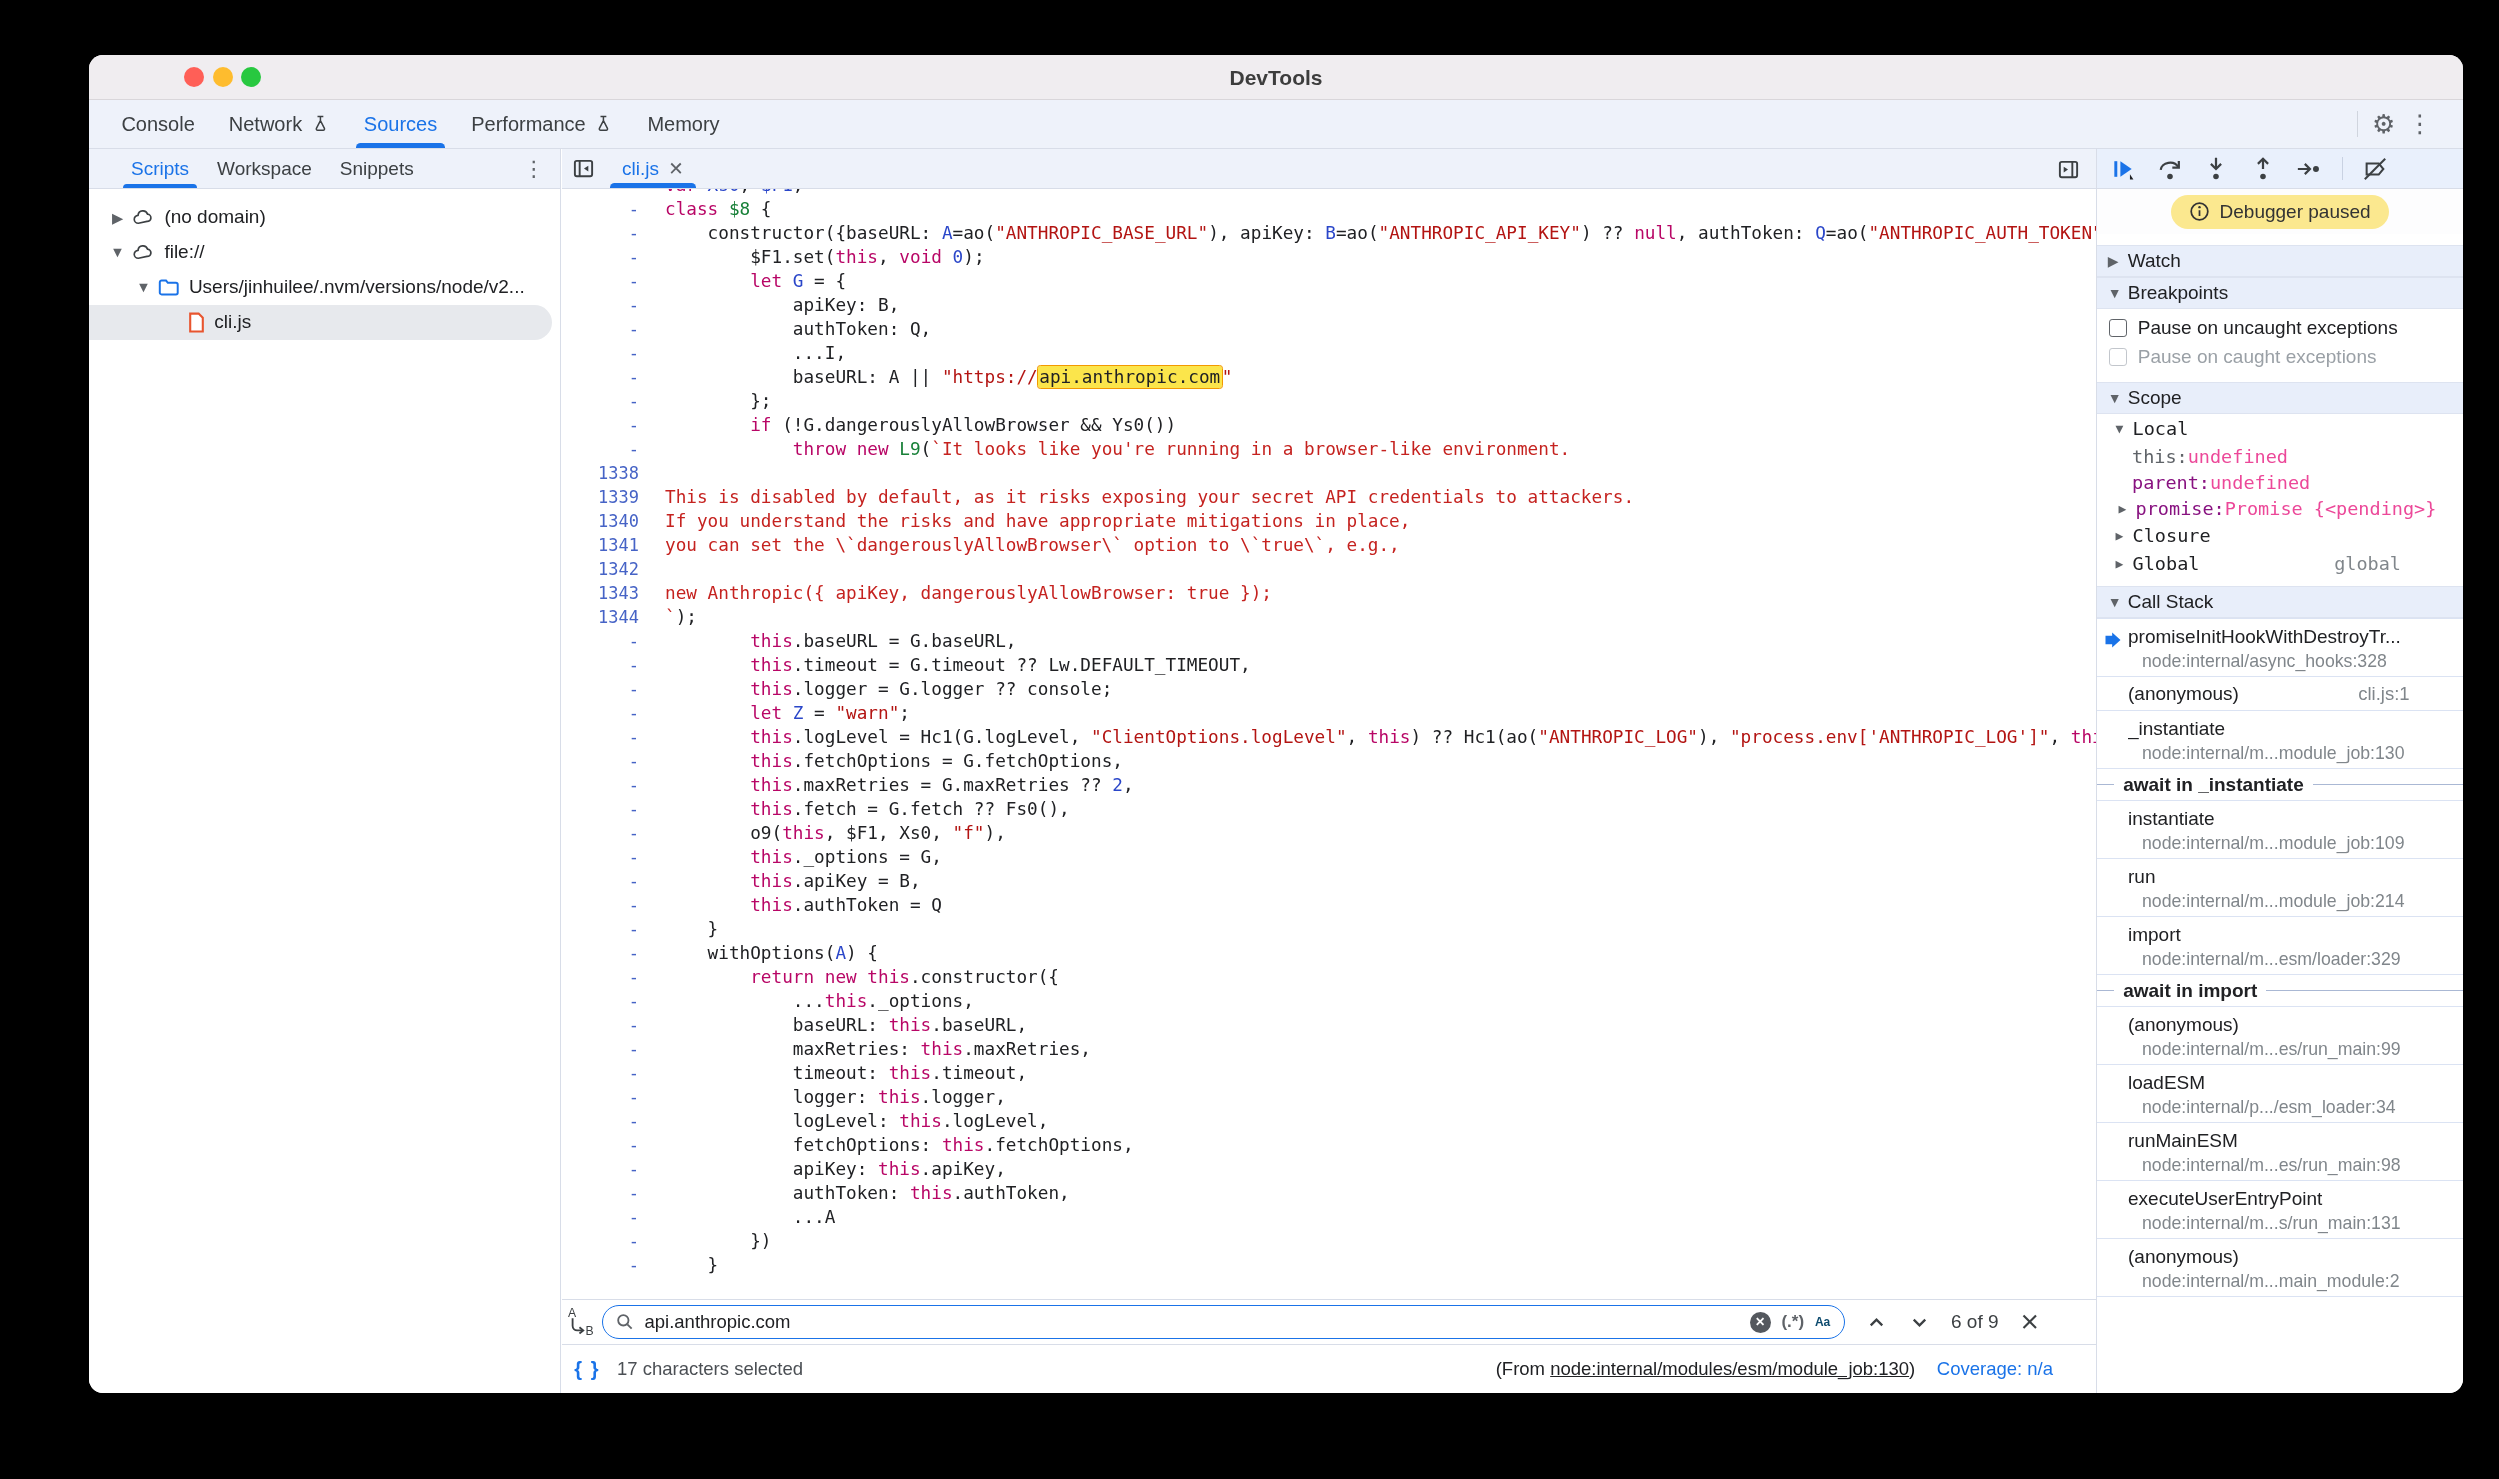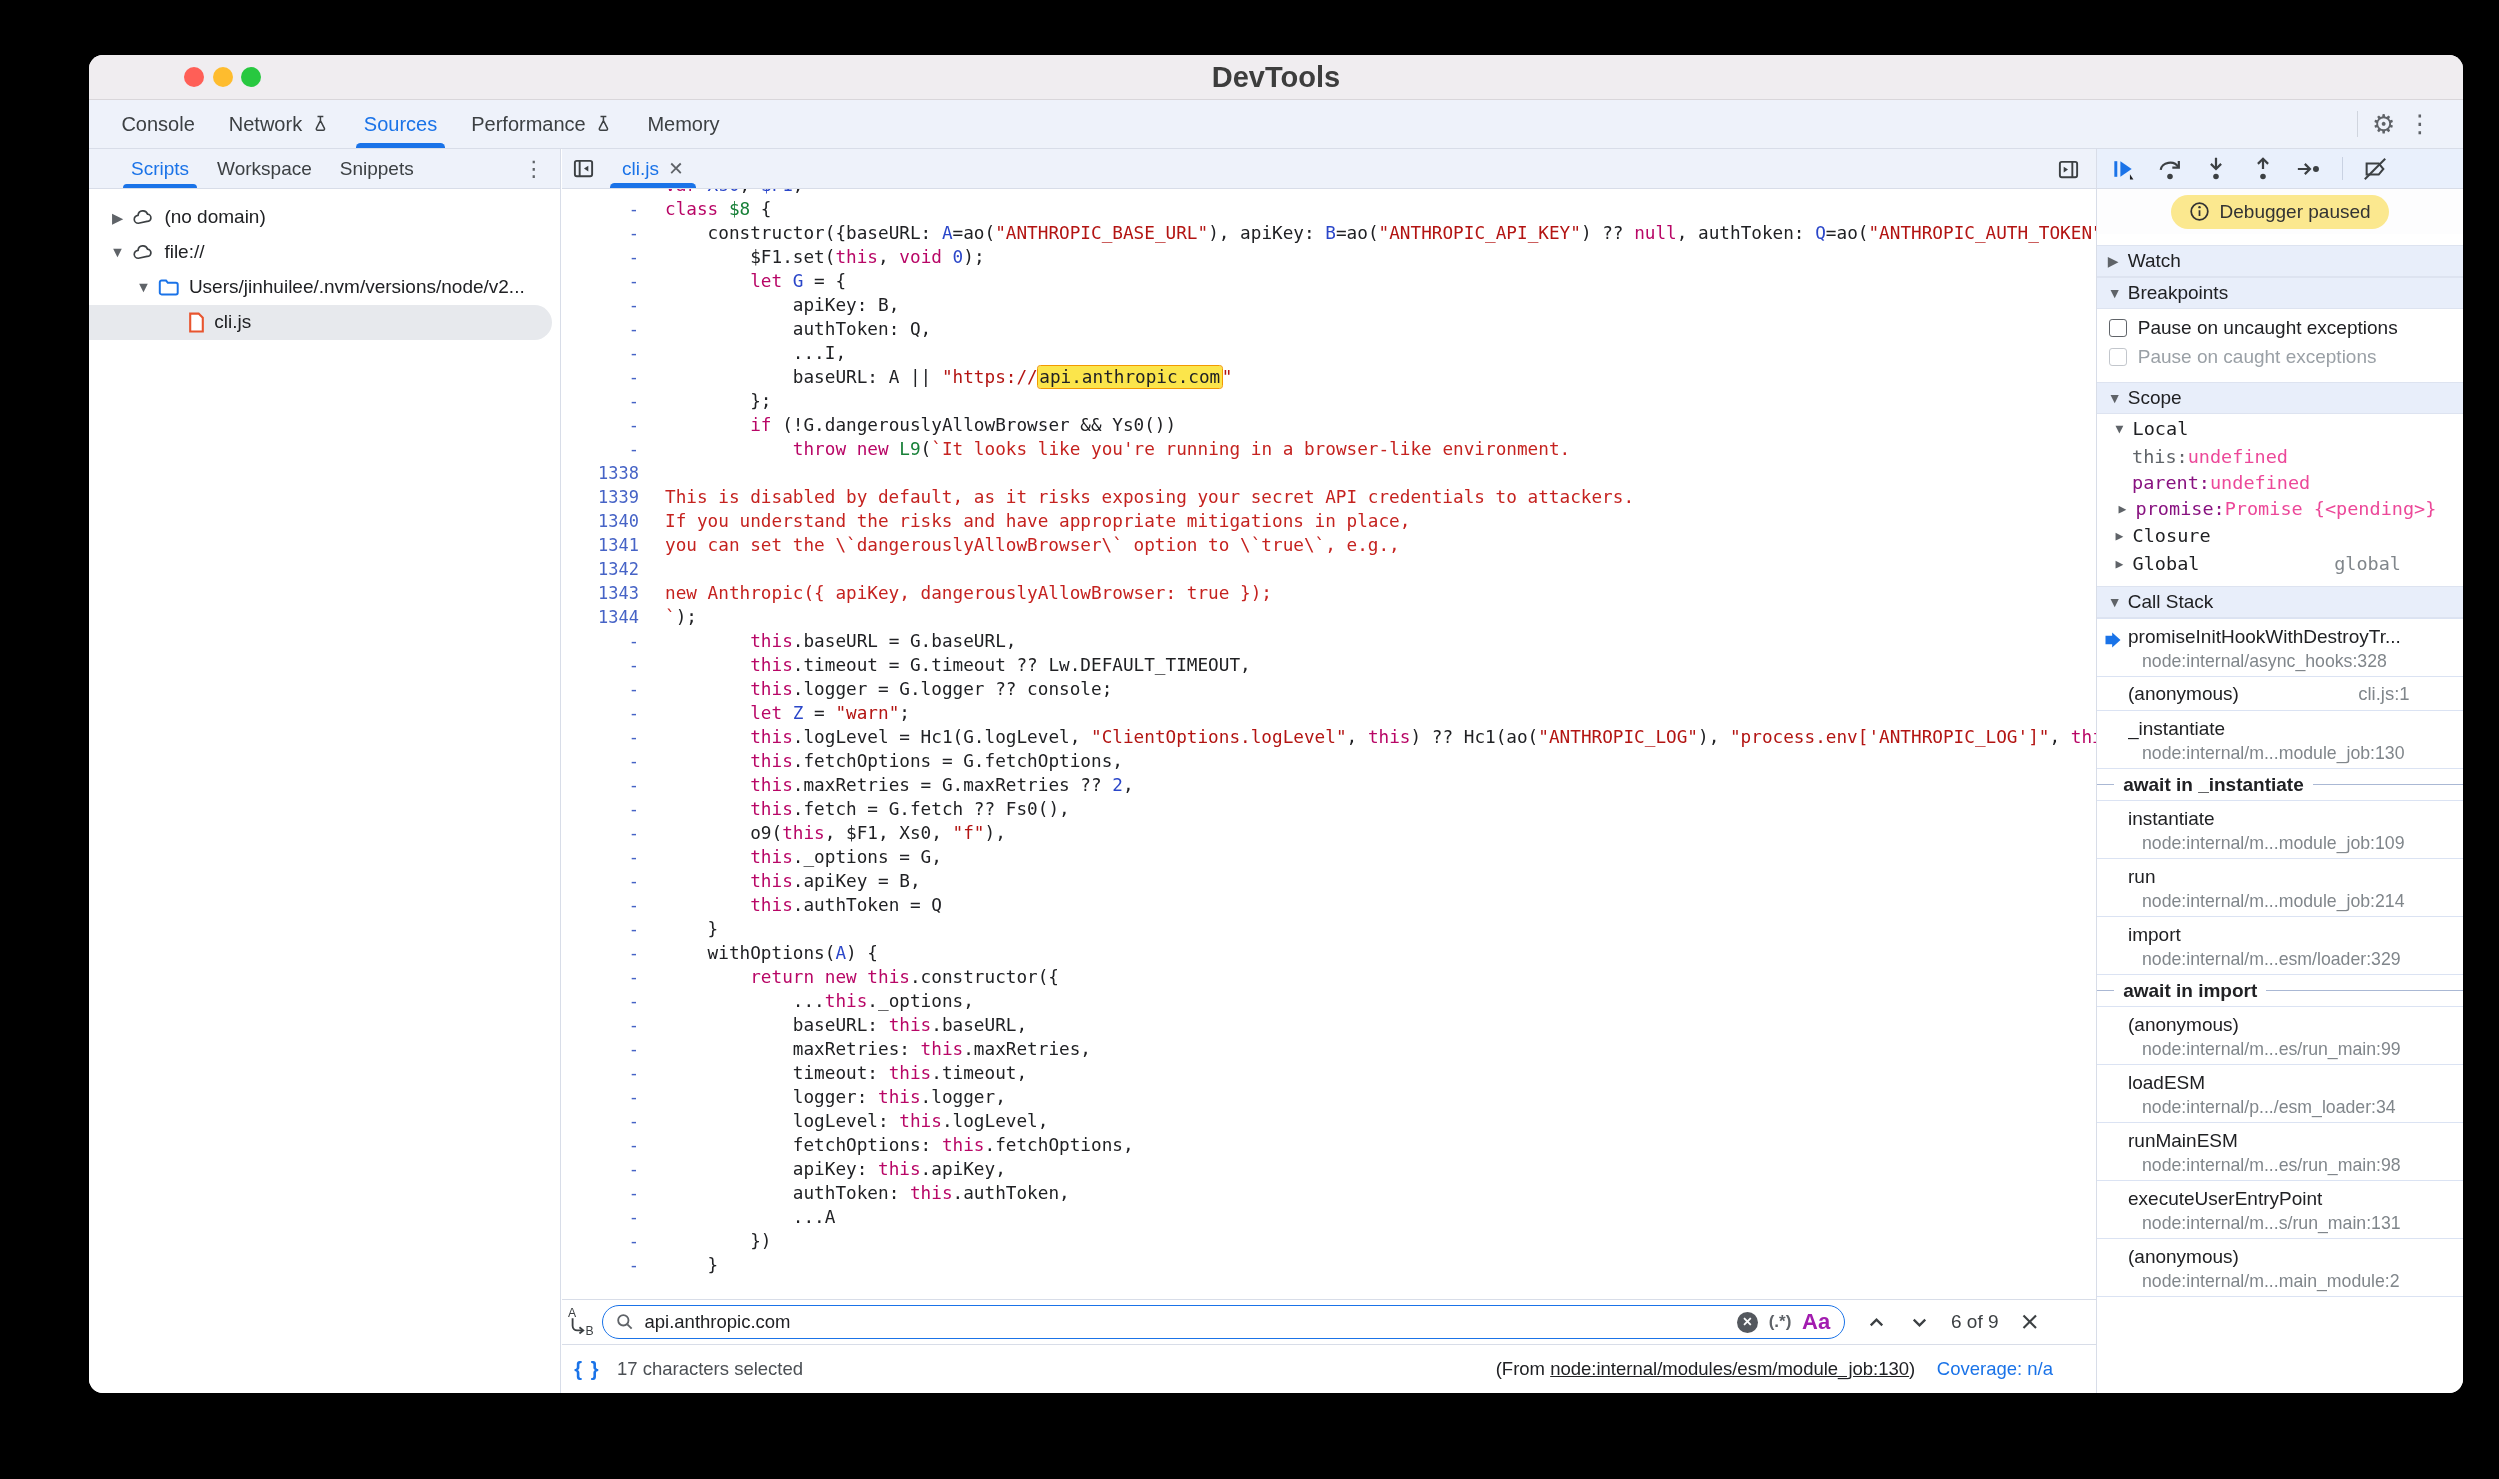--- a/index.html
+++ b/index.html
@@ -4,21 +4,21 @@
 <style>
   * { margin:0; padding:0; box-sizing:border-box; }
   html,body { width:2500px; height:1479px; background:#000; font-family:"Liberation Sans", sans-serif; }
   .window { position:absolute; left:89px; top:55px; width:2374px; height:1338px; background:#fff;
             border-radius:14px; overflow:hidden; box-shadow:0 31px 92px rgba(0,0,0,.7); }
   
   .titlebar { position:absolute; left:0; top:0; right:0; height:45px; background:#f0edf0; border-bottom:0.8px solid #d9d6da; }
   .tl { position:absolute; top:12.3px; width:20px; height:20px; border-radius:50%; }
   .tl.red{ left:95px; background:#ff5f57; } .tl.yellow{ left:124px; background:#febc2e; } .tl.green{ left:152px; background:#28c840; }
   .wtitle { position:absolute; left:0; right:0; top:0; height:45px; line-height:45px; text-align:center;
-            font-size:29px; font-weight:700; color:#3d3d3d; }
+            font-size:21px; font-weight:700; color:#3d3d3d; }
   
   .toolbar1 { position:absolute; left:0; top:45px; right:0; height:49px; background:#eef2fa; border-bottom:0.8px solid #d8dde8;
               display:flex; align-items:stretch; padding-left:15.4px; }
   .tab { position:relative; display:flex; align-items:center; gap:7.7px; padding:0 17px; font-size:20px; color:#3c4043; cursor:default; }
   .tab.active { color:#1a73e8; }
   .tab.active::after { content:""; position:absolute; left:9.2px; right:9.2px; bottom:0; height:4.6px; background:#1a73e8; border-radius:4.6px 4.6px 0 0; }
   .flask { width:20px; height:20px; }
   .tb1-right { margin-left:auto; display:flex; align-items:center; padding-right:18.5px; }
   .vsep { width:0.8px; height:26px; background:#d0d5de; margin:0 14px; }
   .gear { font-size:26px; color:#5f6368; line-height:1; }
@@ -55,21 +55,21 @@
   
   .searchrow { position:absolute; left:0; right:0; bottom:49px; height:45px; background:#fff; border-top:0.8px solid #d8dde8;
                display:flex; align-items:center; }
   .abicon { width:40px; display:flex; justify-content:center; }
   .spill { height:34px; width:1243px; border:1.9px solid #1a73e8; border-radius:18.5px; display:flex; align-items:center;
            padding:0 9.2px 0 12.3px; background:#fff; }
   .sq { font-size:18.5px; color:#202124; margin-left:9.2px; flex:1; }
   .clearbtn { width:21px; height:21px; border-radius:50%; background:#54585e; color:#fff; font-size:12.3px; line-height:21px;
               text-align:center; font-weight:700; }
   .regex { font-size:17px; color:#5f6368; margin:0 10.8px; font-weight:600; }
-  .casebtn { font-size:22px; color:#a21caf; font-weight:700; margin-right:4.6px; }
+  .casebtn { font-size:12px; color:#0c4a6e; font-weight:700; margin-right:4.6px; }
   .navbtn { margin-left:20px; display:flex; align-items:center; }
   .scount { font-size:19px; color:#3c4043; margin-left:20px; }
   .sclose { margin-left:20px; display:flex; align-items:center; }
   
   .statusrow { position:absolute; left:0; right:0; bottom:0; height:49px; background:#fff; border-top:0.8px solid #d8dde8;
                display:flex; align-items:center; font-size:18.5px; }
   .braces { color:#1a73e8; font-weight:700; font-size:20px; margin:0 17px 0 12.3px; letter-spacing:1.5px; }
   .selmsg { color:#4b4f54; }
   .status-right { margin-left:auto; display:flex; align-items:center; gap:21.5px; padding-right:43px; color:#202124; }
   .fromlink { text-decoration:underline; }

